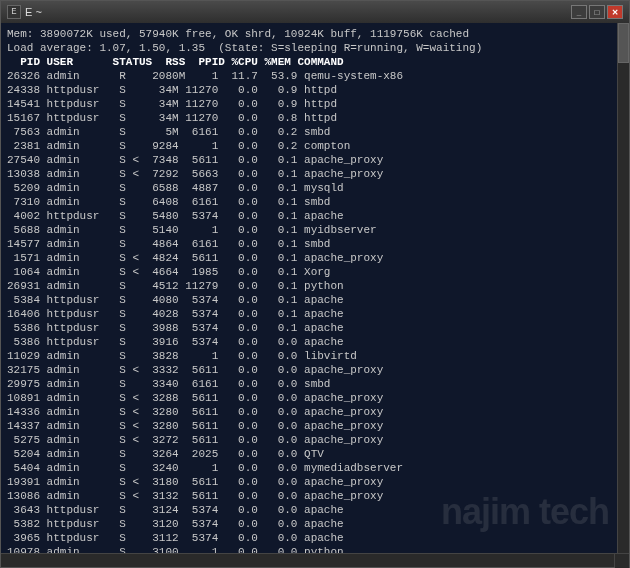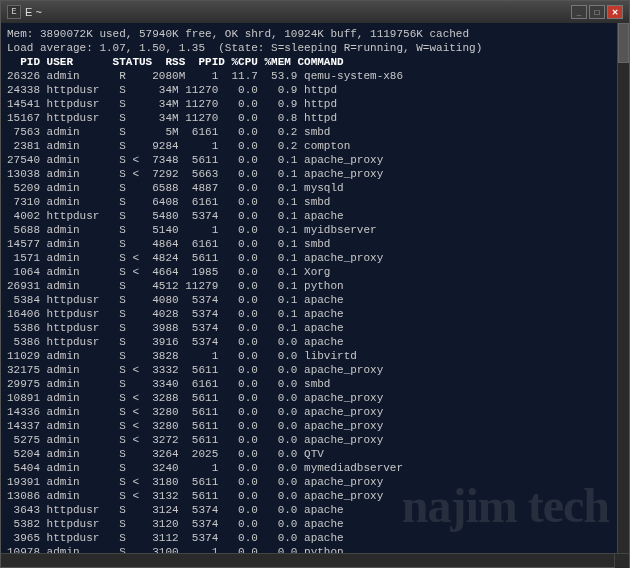--- a/index.html
+++ b/index.html
@@ -81,22 +81,22 @@
       color: #c8c8c8;
     }
     .col-header {
       color: #ffffff;
       font-weight: bold;
     }
     .watermark {
       position: absolute;
       bottom: 20px;
       right: 20px;
-      font-family: Liberation Serif, serif;
-      font-size: 48px;
+      font-family: Liberation Sans, sans-serif;
+      font-size: 36px;
       font-weight: bold;
       color: rgba(180,180,180,0.15);
       pointer-events: none;
       letter-spacing: -1px;
     }
     .scrollbar {
       position: absolute;
       right: 0;
       top: 0;
       bottom: 0;

